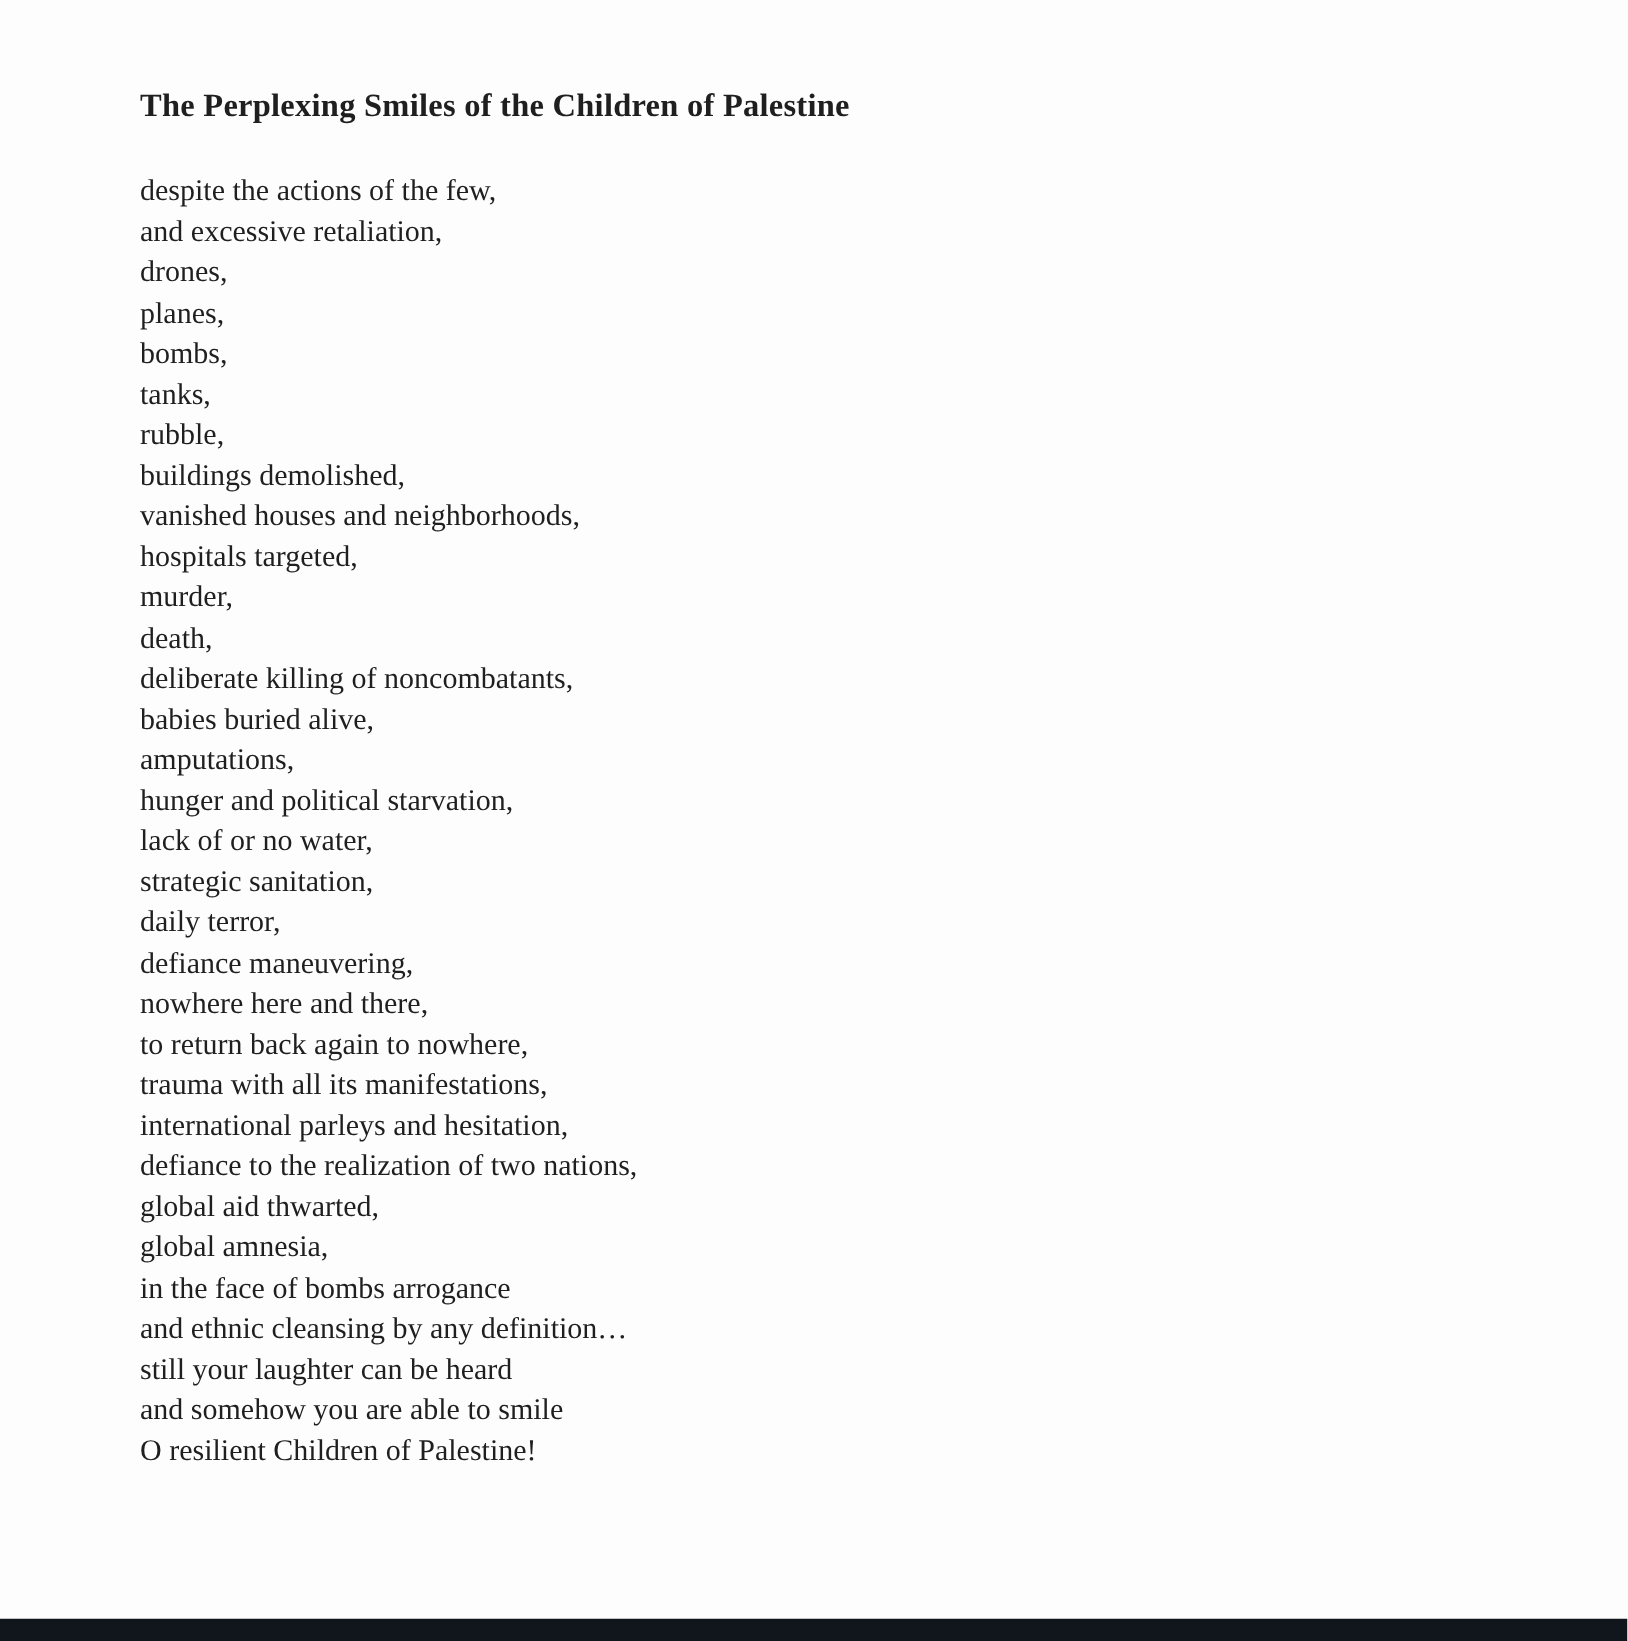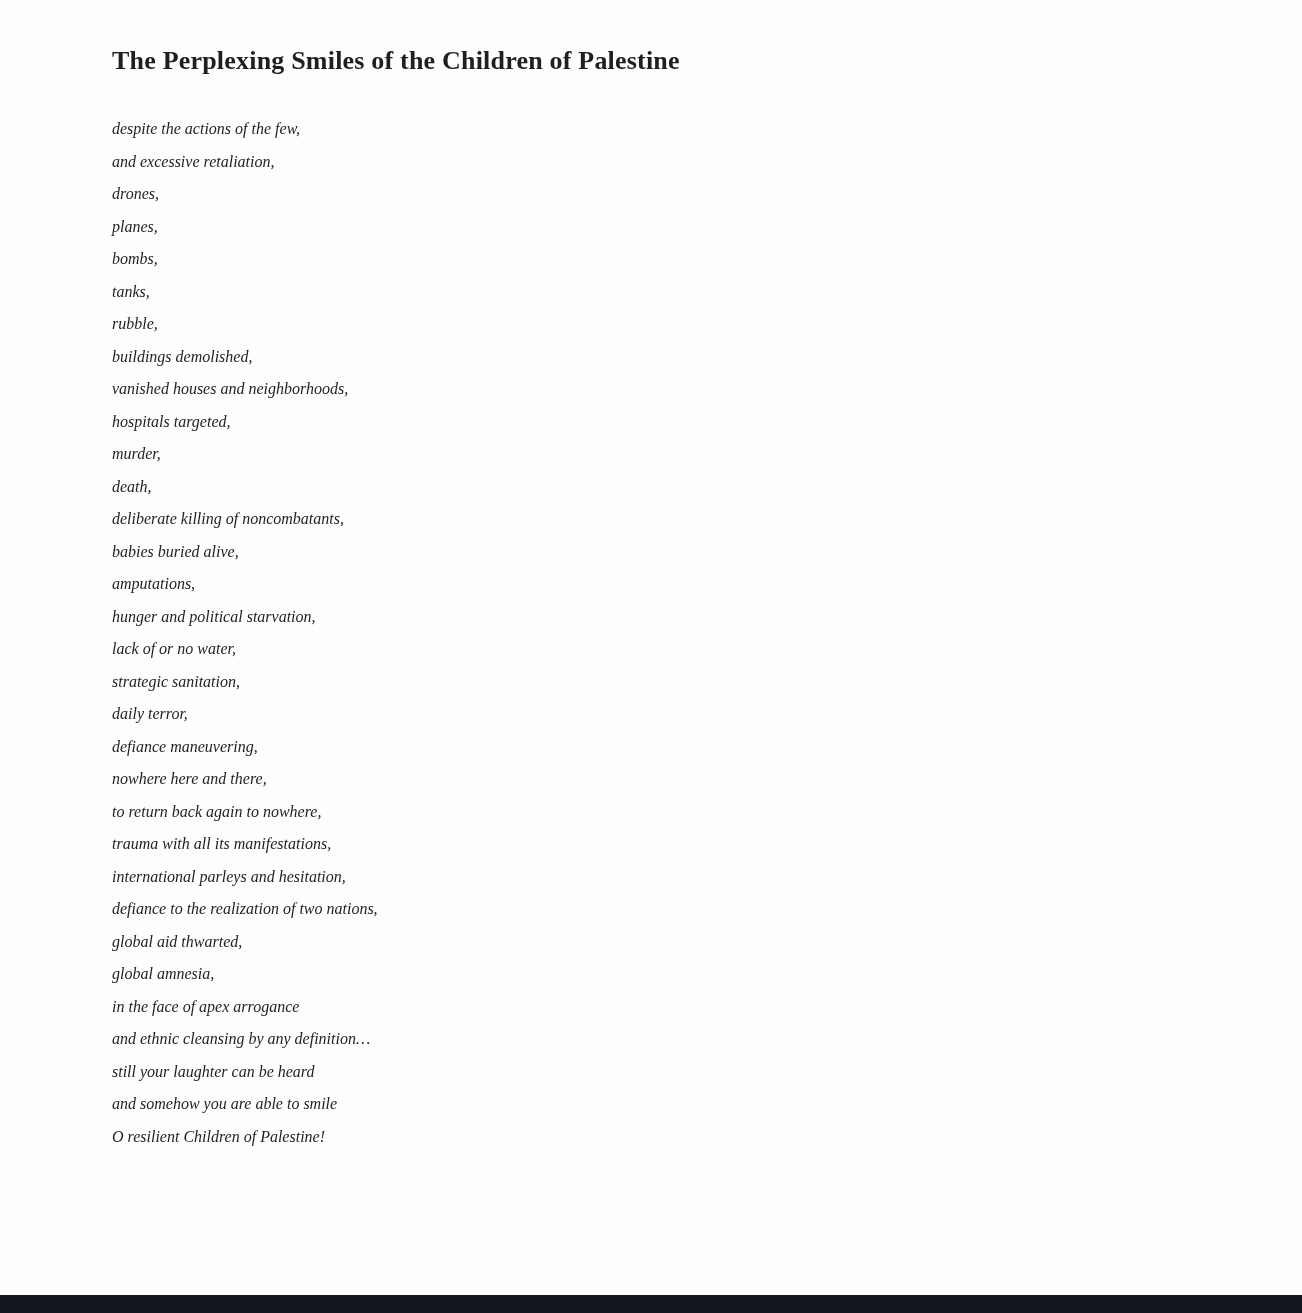--- a/index.html
+++ b/index.html
@@ -17,40 +17,39 @@
     height: 1313px;
     background: var(--bg);
     overflow: hidden;
     position: relative;
     font-family: "Liberation Serif", "DejaVu Serif", serif;
   }
   .page {
     position: absolute;
     inset: 0;
     background: var(--bg);
-    padding: 44px 60px 0 112px;
+    padding: 68px 60px 0 112px;
   }
   .poem-title {
     margin: 0 0 36px 0;
     font-size: 26px;
     line-height: 33px;
     font-weight: bold;
     color: var(--text);
     letter-spacing: 0.2px;
   }
   .poem-body {
     margin: 0;
     color: var(--text);
   }
   .poem-line {
-    font-size: 16px;
+    font-size: 24px;
     line-height: 32.5px;
     white-space: pre;
     color: var(--text);
-    font-style: italic;
   }
   .bottom-bar {
     position: absolute;
     left: 0;
     bottom: 0;
     width: 100%;
     height: 18px;
     background: var(--bar);
   }
 </style>
@@ -80,21 +79,21 @@
       <div class="poem-line">strategic sanitation,</div>
       <div class="poem-line">daily terror,</div>
       <div class="poem-line">defiance maneuvering,</div>
       <div class="poem-line">nowhere here and there,</div>
       <div class="poem-line">to return back again to nowhere,</div>
       <div class="poem-line">trauma with all its manifestations,</div>
       <div class="poem-line">international parleys and hesitation,</div>
       <div class="poem-line">defiance to the realization of two nations,</div>
       <div class="poem-line">global aid thwarted,</div>
       <div class="poem-line">global amnesia,</div>
-      <div class="poem-line">in the face of apex arrogance</div>
+      <div class="poem-line">in the face of bombs arrogance</div>
       <div class="poem-line">and ethnic cleansing by any definition…</div>
       <div class="poem-line">still your laughter can be heard</div>
       <div class="poem-line">and somehow you are able to smile</div>
       <div class="poem-line">O resilient Children of Palestine!</div>
     </div>
 </div>
 
 <div class="bottom-bar"></div>
 
 </body></html>

